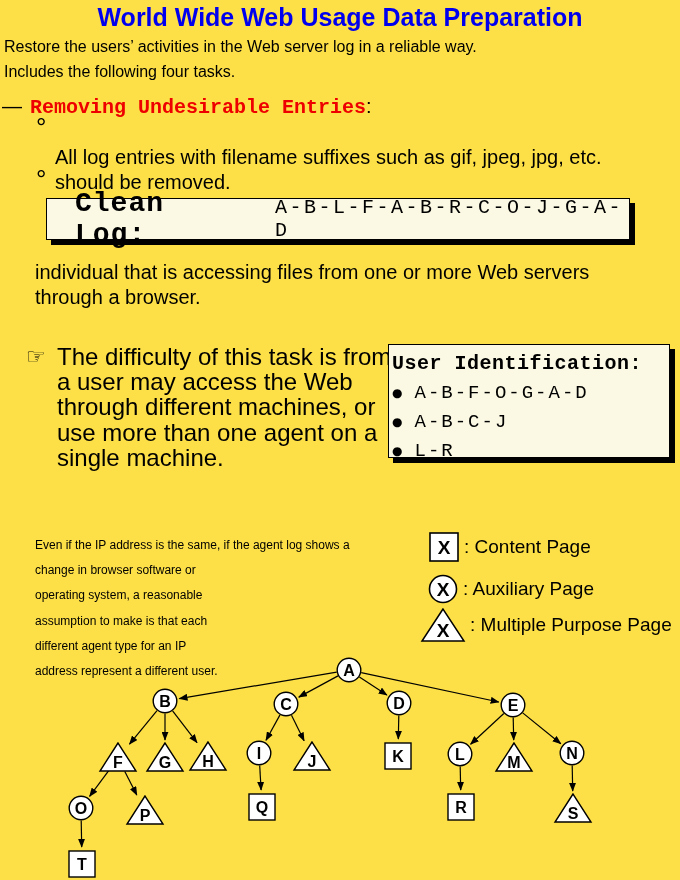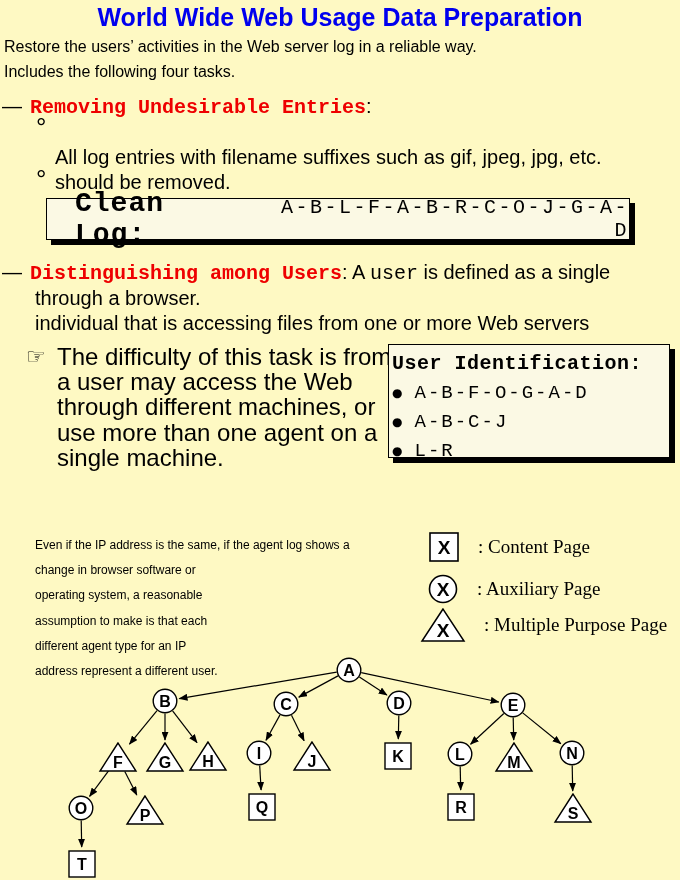--- a/index.html
+++ b/index.html
@@ -1,17 +1,17 @@
 <!DOCTYPE html>
 <html><head>
 <meta charset="utf-8">
 <style>
   html,body{margin:0;padding:0;background:#fff;}
   .page{
-    position:relative;width:680px;height:880px;background:#fef9c3;
+    position:relative;width:680px;height:880px;background:#fde047;
     font-family:"Liberation Sans",sans-serif;color:#000;overflow:hidden;
   }
   .title{
     position:absolute;top:3px;left:0;width:680px;text-align:center;
     font-size:25px;font-weight:bold;color:#0000EE;letter-spacing:0px;
   }
   .intro{
     position:absolute;top:34px;left:4px;width:670px;
     font-size:16px;line-height:25px;white-space:pre-line;
   }
@@ -20,32 +20,32 @@
   .red-bold{color:#EE0000;font-weight:bold;font-family:Liberation Mono, monospace;}
   .mono{font-family:"Liberation Mono",monospace;}
   .bullet-row{position:absolute;left:38px;padding-left:17px;font-size:20px;line-height:25px;white-space:pre-line;}
   .bullet-row .marker{position:absolute;left:-2px;top:-5px;font-size:26px;}
   .cream-box{
     position:absolute;background:#FBF9E4;border:1.5px solid #000;
     box-shadow:5px 5px 0 #000;box-sizing:border-box;
   }
   .cleanlog{left:46px;top:198px;width:584px;height:42px;display:flex;align-items:center;}
   .cleanlog .label{font-family:"Liberation Mono",monospace;font-weight:bold;font-size:28px;letter-spacing:1px;margin-left:28px;}
-  .cleanlog .value{font-family:"Liberation Mono",monospace;font-size:20px;letter-spacing:2.5px;margin-left:26px;text-align:right;}
+  .cleanlog .value{font-family:"Liberation Mono",monospace;font-size:20px;letter-spacing:2.5px;margin-left:26px;}
   .sec2{position:absolute;top:260px;left:2px;width:676px;font-size:20px;line-height:25px;}
   .sec2 .cont{padding-left:33px;}
   .pointer-glyph{position:absolute;left:26px;top:344px;font-size:22px;line-height:25px;}
   .pointer-text{position:absolute;left:57px;top:344px;width:340px;font-size:24px;line-height:25.2px;white-space:pre-line;}
   .userid{left:388px;top:344px;width:282px;height:114px;padding:7px 0 0 3px;}
   .userid .btitle{font-family:"Liberation Mono",monospace;font-weight:bold;font-size:20px;letter-spacing:0.5px;}
   .userid .item{font-family:"Liberation Mono",monospace;font-size:19px;letter-spacing:2px;margin-top:7px;display:flex;align-items:center;}
   .userid .item .dot{font-size:12px;margin-right:12px;letter-spacing:0;font-family:"DejaVu Sans",sans-serif;}
   .para-ip{position:absolute;left:35px;top:486px;width:620px;font-size:12px;line-height:25.2px;white-space:pre-line;margin-top:47px;}
   .legend-row{position:absolute;display:flex;align-items:center;}
-  .legend-row .lbl{font-size:19px;margin-left:18px;font-family:Liberation Serif, serif;}
+  .legend-row .lbl{font-size:19px;margin-left:4px;}
   .legend-row svg{display:block;}
   .tree{position:absolute;left:0;top:650px;width:680px;height:230px;}
   svg text.nodelbl{font-family:"Liberation Sans",sans-serif;font-weight:bold;font-size:16px;}
   svg text.xsym{font-family:"Liberation Sans",sans-serif;font-weight:bold;font-size:19px;}
 </style>
 </head>
 <body>
 
 <div class="page">
 
@@ -66,23 +66,22 @@
   <div class="bullet-row" style="top:172px;">
     <span class="marker">°</span><span>Robot accesses should be removed.</span>
   </div>
 
   <div class="cream-box cleanlog">
     <span class="label">Clean Log:</span>
     <span class="value">A-B-L-F-A-B-R-C-O-J-G-A-D</span>
   </div>
 
   <div class="sec2">
-    <div><span class="dash">—</span><span class="red-bold">Distinguishing among Users</span><span>: A </span><span class="mono">user</span><span> is defined as a single</span></div>
+    <div class="cont">individual that is accessing files from one or more Web servers</div>
     <div class="cont">through a browser.</div>
-    <div class="cont">individual that is accessing files from one or more Web servers</div>
   </div>
 
   <div class="pointer-glyph">☞</div>
   <div class="pointer-text">The difficulty of this task is from
 a user may access the Web
 through different machines, or
 use more than one agent on a
 single machine.</div>
 
   <div class="cream-box userid">

